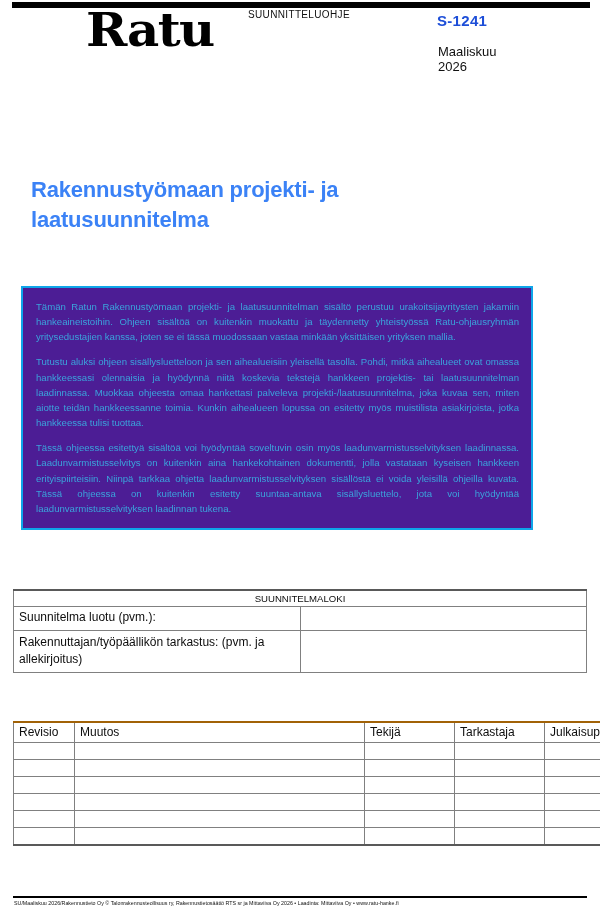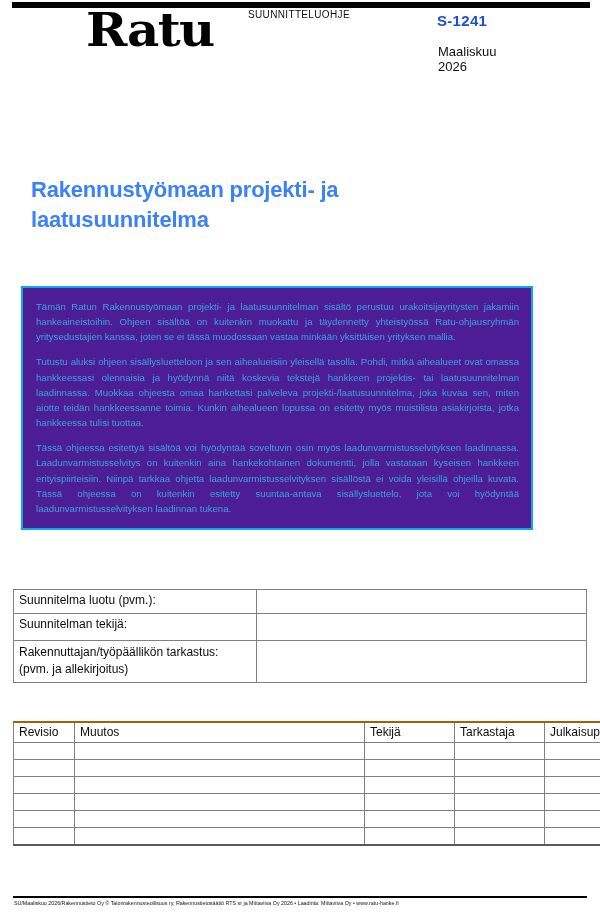--- a/index.html
+++ b/index.html
@@ -208,26 +208,25 @@
   <h1 class="doc-title">Rakennustyömaan projekti- ja laatusuunnitelma</h1>
 
   <div class="info-box">
     <p class="info-par">Tämän Ratun Rakennustyömaan projekti- ja laatusuunnitelman sisältö perustuu urakoitsijayritysten jakamiin hankeaineistoihin. Ohjeen sisältöä on kuitenkin muokattu ja täydennetty yhteistyössä Ratu-ohjausryhmän yritysedustajien kanssa, joten se ei tässä muodossaan vastaa minkään yksittäisen yrityksen mallia.</p>
     <p class="info-par">Tutustu aluksi ohjeen sisällysluetteloon ja sen aihealueisiin yleisellä tasolla. Pohdi, mitkä aihealueet ovat omassa hankkeessasi olennaisia ja hyödynnä niitä koskevia tekstejä hankkeen projektis- tai laatusuunnitelman laadinnassa. Muokkaa ohjeesta omaa hankettasi palveleva projekti-/laatusuunnitelma, joka kuvaa sen, miten aiotte teidän hankkeessanne toimia. Kunkin aihealueen lopussa on esitetty myös muistilista asiakirjoista, jotka hankkeessa tulisi tuottaa.</p>
     <p class="info-par">Tässä ohjeessa esitettyä sisältöä voi hyödyntää soveltuvin osin myös laadunvarmistusselvityksen laadinnassa. Laadunvarmistusselvitys on kuitenkin aina hankekohtainen dokumentti, jolla vastataan kyseisen hankkeen erityispiirteisiin. Niinpä tarkkaa ohjetta laadunvarmistusselvityksen sisällöstä ei voida yleisillä ohjeilla kuvata. Tässä ohjeessa on kuitenkin esitetty suuntaa-antava sisällysluettelo, jota voi hyödyntää laadunvarmistusselvityksen laadinnan tukena.</p>
   </div>
 
   <table class="tbl" id="plan-log-table">
     <tbody>
+      <tr class="log-head">
+        <td colspan="2">SUUNNITELMALOKI</td>
+      </tr>
       <tr class="r1">
         <td class="lbl">Suunnitelma luotu (pvm.):</td>
-        <td></td>
-      </tr>
-      <tr class="r2">
-        <td class="lbl">Suunnitelman tekijä:</td>
         <td></td>
       </tr>
       <tr class="r3">
         <td class="lbl">Rakennuttajan/työpäällikön tarkastus: (pvm. ja allekirjoitus)</td>
         <td></td>
       </tr>
     </tbody>
   </table>
 
   <table class="tbl" id="revision-table">

